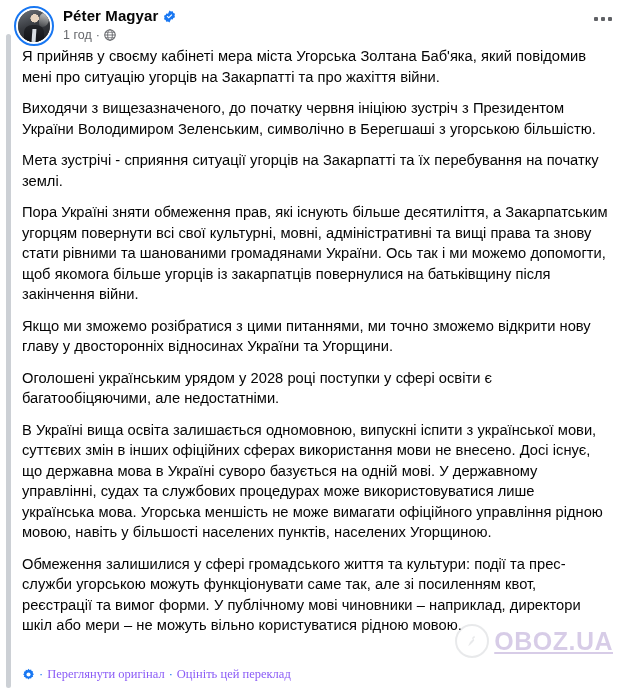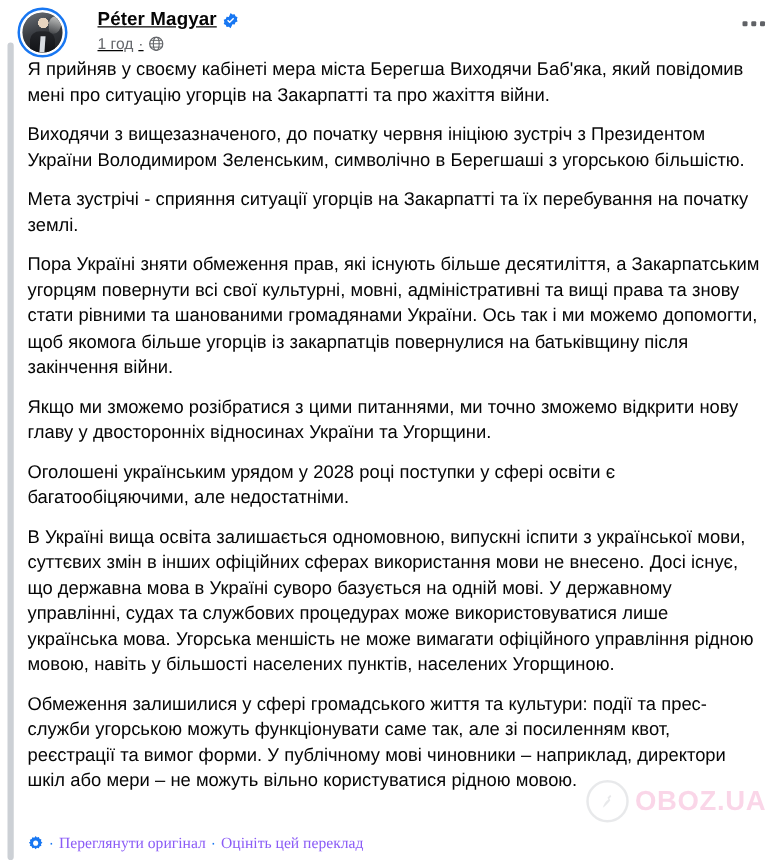--- a/index.html
+++ b/index.html
@@ -94,26 +94,25 @@
     position: absolute;
     right: 2%;
     top: 8%;
     width: 34%;
     height: 46%;
     background: linear-gradient(200deg, rgba(225,225,222,0.85), rgba(160,160,155,0.1));
     border-radius: 50% 40% 60% 30%;
   }
 
   .header-text {
-    margin-left: 24px;
+    margin-left: 9px;
     display: flex;
     flex-direction: column;
     justify-content: flex-start;
     padding-top: 1px;
-    text-decoration: underline;
   }
   .name-row {
     display: flex;
     align-items: center;
     gap: 5px;
     line-height: 1;
   }
   .author-name {
     font-size: 15px;
     font-weight: bold;
@@ -214,24 +213,25 @@
     height: 34px;
     border-radius: 50%;
     border: 2px solid #9aa0a6;
     display: flex;
     align-items: center;
     justify-content: center;
     box-sizing: border-box;
   }
   .watermark .wm-logo svg { width: 18px; height: 18px; }
   .watermark .wm-text {
-    font-size: 22px;
+    font-size: 25px;
     font-weight: bold;
-    color: #ec4899;
+    color: #4c1d95;
     letter-spacing: 0.5px;
+    text-decoration: underline;
   }
 </style>
 </head>
 <body>
 
 <div class="scroll-track"></div>
 
 <div class="post">
 
   <div class="post-header">
@@ -267,21 +267,21 @@
     </div>
 
     <div class="menu-dots">
       <span></span>
       <span></span>
       <span></span>
     </div>
   </div>
 
   <div class="post-body">
-    <p>Я прийняв у своєму кабінеті мера міста Берегша Виходячи Баб'яка, який повідомив мені про ситуацію угорців на Закарпатті та про жахіття війни.</p>
+    <p>Я прийняв у своєму кабінеті мера міста Угорська Золтана Баб'яка, який повідомив мені про ситуацію угорців на Закарпатті та про жахіття війни.</p>
     <p>Виходячи з вищезазначеного, до початку червня ініціюю зустріч з Президентом України Володимиром Зеленським, символічно в Берегшаші з угорською більшістю.</p>
     <p>Мета зустрічі - сприяння ситуації угорців на Закарпатті та їх перебування на початку землі.</p>
     <p>Пора Україні зняти обмеження прав, які існують більше десятиліття, а Закарпатським угорцям повернути всі свої культурні, мовні, адміністративні та вищі права та знову стати рівними та шанованими громадянами України. Ось так і ми можемо допомогти, щоб якомога більше угорців із закарпатців повернулися на батьківщину після закінчення війни.</p>
     <p>Якщо ми зможемо розібратися з цими питаннями, ми точно зможемо відкрити нову главу у двосторонніх відносинах України та Угорщини.</p>
     <p>Оголошені українським урядом у 2028 році поступки у сфері освіти є багатообіцяючими, але недостатніми.</p>
     <p>В Україні вища освіта залишається одномовною, випускні іспити з української мови, суттєвих змін в інших офіційних сферах використання мови не внесено. Досі існує, що державна мова в Україні суворо базується на одній мові. У державному управлінні, судах та службових процедурах може використовуватися лише українська мова. Угорська меншість не може вимагати офіційного управління рідною мовою, навіть у більшості населених пунктів, населених Угорщиною.</p>
     <p>Обмеження залишилися у сфері громадського життя та культури: події та прес-служби угорською можуть функціонувати саме так, але зі посиленням квот, реєстрації та вимог форми. У публічному мові чиновники – наприклад, директори шкіл або мери – не можуть вільно користуватися рідною мовою.</p>
 
   </div>
 

